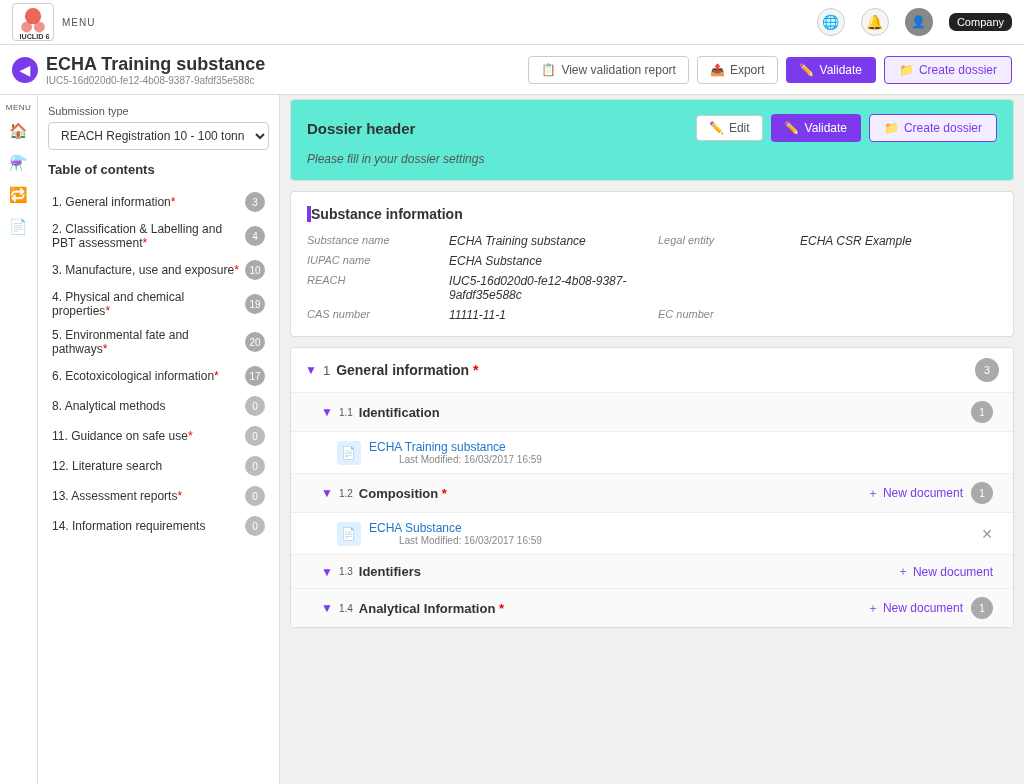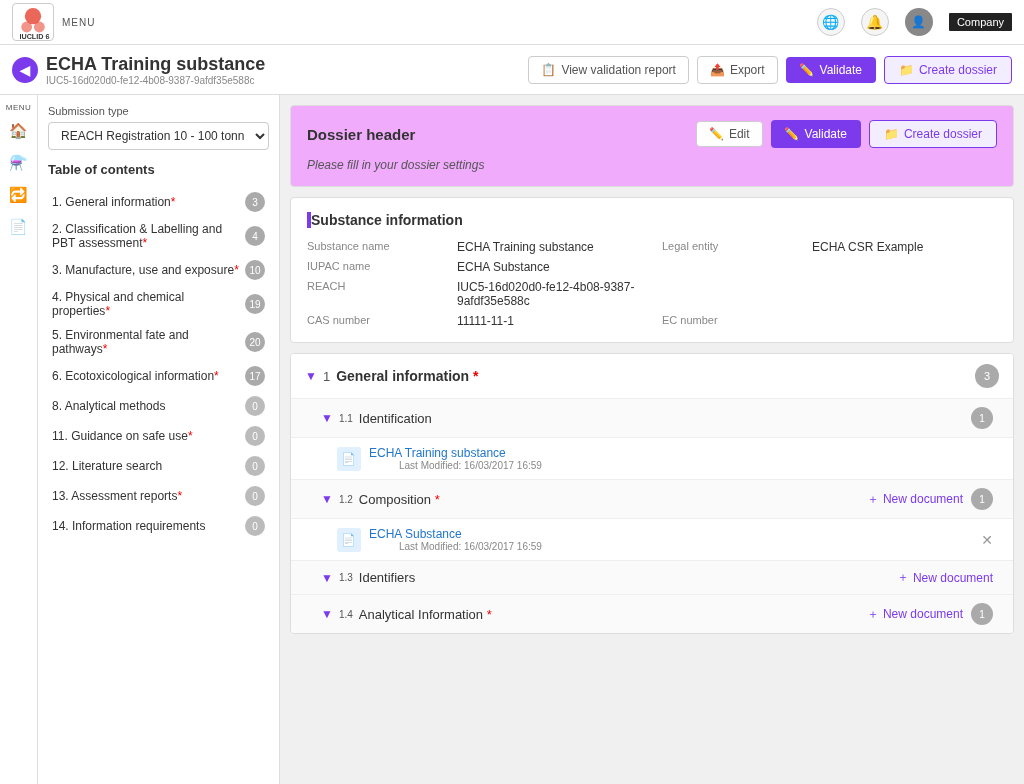--- a/index.html
+++ b/index.html
@@ -12,21 +12,21 @@
       height: 45px;
       display: flex;
       align-items: center;
       padding: 0 12px;
       justify-content: space-between;
     }
     .top-header-left { display: flex; align-items: center; gap: 8px; }
     .logo-icon { width: 42px; height: 38px; background: #fff; border: 1px solid #ccc; border-radius: 4px; display: flex; align-items: center; justify-content: center; position: relative; }
     .top-header-right { display: flex; align-items: center; gap: 16px; }
     .header-icon { width: 28px; height: 28px; border-radius: 50%; background: #f5f5f5; border: 1px solid #ccc; display: flex; align-items: center; justify-content: center; cursor: pointer; font-size: 14px; }
-    .company-badge { background: #222; color: #fff; padding: 3px 8px; border-radius: 1px; font-size: 11px; }
+    .company-badge { background: #222; color: #fff; padding: 3px 8px; border-radius: 7px; font-size: 11px; }
     .user-avatar { width: 28px; height: 28px; border-radius: 50%; background: #888; display: flex; align-items: center; justify-content: center; color: #fff; font-size: 12px; }
 
     
     .secondary-header {
       background: #fff;
       border-bottom: 1px solid #ddd;
       height: 50px;
       display: flex;
       align-items: center;
       padding: 0 12px;
@@ -75,42 +75,42 @@
     .toc-item-text .required { color: #e00; }
     .toc-badge { min-width: 20px; height: 20px; border-radius: 10px; background: #aaa; color: #fff; font-size: 10px; display: flex; align-items: center; justify-content: center; padding: 0 4px; }
     .toc-badge.count-0 { background: #bbb; }
     .toc-badge.count-positive { background: #aaa; }
 
     
     .main-content { flex: 1; overflow-y: auto; padding: 0; background: #f0f0f0; }
 
     
     .dossier-header-card {
-      background: #f0abfc;
-      margin: 10px 10px 0 10px;
+      background: #5eead4;
+      margin: 4px 10px 0 10px;
       border-radius: 4px;
       padding: 14px 16px;
       border: 1px solid #ddd;
     }
     .dossier-header-top { display: flex; align-items: center; justify-content: space-between; margin-bottom: 10px; }
     .dossier-title { font-size: 15px; font-weight: bold; color: #333; }
     .edit-btn { border: 1px solid #ccc; background: #fff; color: #555; padding: 5px 12px; border-radius: 4px; cursor: pointer; display: flex; align-items: center; gap: 5px; font-size: 12px; }
     .validate-create { display: flex; gap: 8px; }
     .info-message { font-size: 12px; color: #555; font-style: italic; }
 
     
     .substance-card {
       background: #fff;
       margin: 10px 10px 0 10px;
       border-radius: 4px;
       padding: 14px 16px;
       border: 1px solid #ddd;
     }
     .substance-card-title { font-size: 14px; font-weight: bold; color: #333; margin-bottom: 12px; padding-left: 0; border-left: 4px solid #7c3aed; }
-    .substance-grid { display: grid; grid-template-columns: 130px 1fr 130px 1fr; gap: 6px 20px; }
+    .substance-grid { display: grid; grid-template-columns: 130px 1fr 130px 1fr; gap: 6px 12px; font-style: italic; }
     .field-label { font-size: 11px; color: #888; }
     .field-value { font-size: 12px; color: #333; font-weight: 500; }
 
     
     .section-card {
       background: #fff;
       margin: 10px 10px 0 10px;
       border-radius: 4px;
       border: 1px solid #ddd;
       overflow: hidden;
@@ -128,21 +128,21 @@
     .section-number { font-size: 13px; color: #555; }
     .section-name { font-size: 14px; font-weight: bold; color: #333; }
     .required-star { color: #e00; }
     .section-badge { min-width: 24px; height: 24px; border-radius: 12px; background: #aaa; color: #fff; font-size: 11px; display: flex; align-items: center; justify-content: center; }
 
     
     .subsection { border-top: 1px solid #eee; }
     .subsection-header { display: flex; align-items: center; justify-content: space-between; padding: 8px 20px 8px 30px; background: #fafafa; cursor: pointer; }
     .subsection-header-left { display: flex; align-items: center; gap: 6px; }
     .subsection-number { font-size: 10px; color: #555; }
-    .subsection-name { font-size: 13px; color: #333; font-weight: 400; }
+    .subsection-name { font-size: 13px; color: #333; font-weight: 700; }
     .subsection-badge { min-width: 22px; height: 22px; border-radius: 11px; background: #aaa; color: #fff; font-size: 10px; display: flex; align-items: center; justify-content: center; }
     .new-doc-btn { display: flex; align-items: center; gap: 4px; color: #7c3aed; font-size: 12px; cursor: pointer; border: none; background: none; }
 
     
     .doc-entry { display: flex; align-items: center; justify-content: space-between; padding: 8px 20px 8px 46px; border-top: 1px solid #eee; background: #fff; }
     .doc-entry-left { display: flex; align-items: center; gap: 8px; }
     .doc-icon { width: 24px; height: 24px; background: #e0f0ff; border-radius: 3px; display: flex; align-items: center; justify-content: center; color: #2277cc; font-size: 12px; }
     .doc-title { font-size: 12px; color: #2277cc; cursor: pointer; }
     .doc-modified { font-size: 10px; color: #888; padding-left: 30px; }
     .close-btn { color: #999; cursor: pointer; font-size: 14px; border: none; background: none; }

